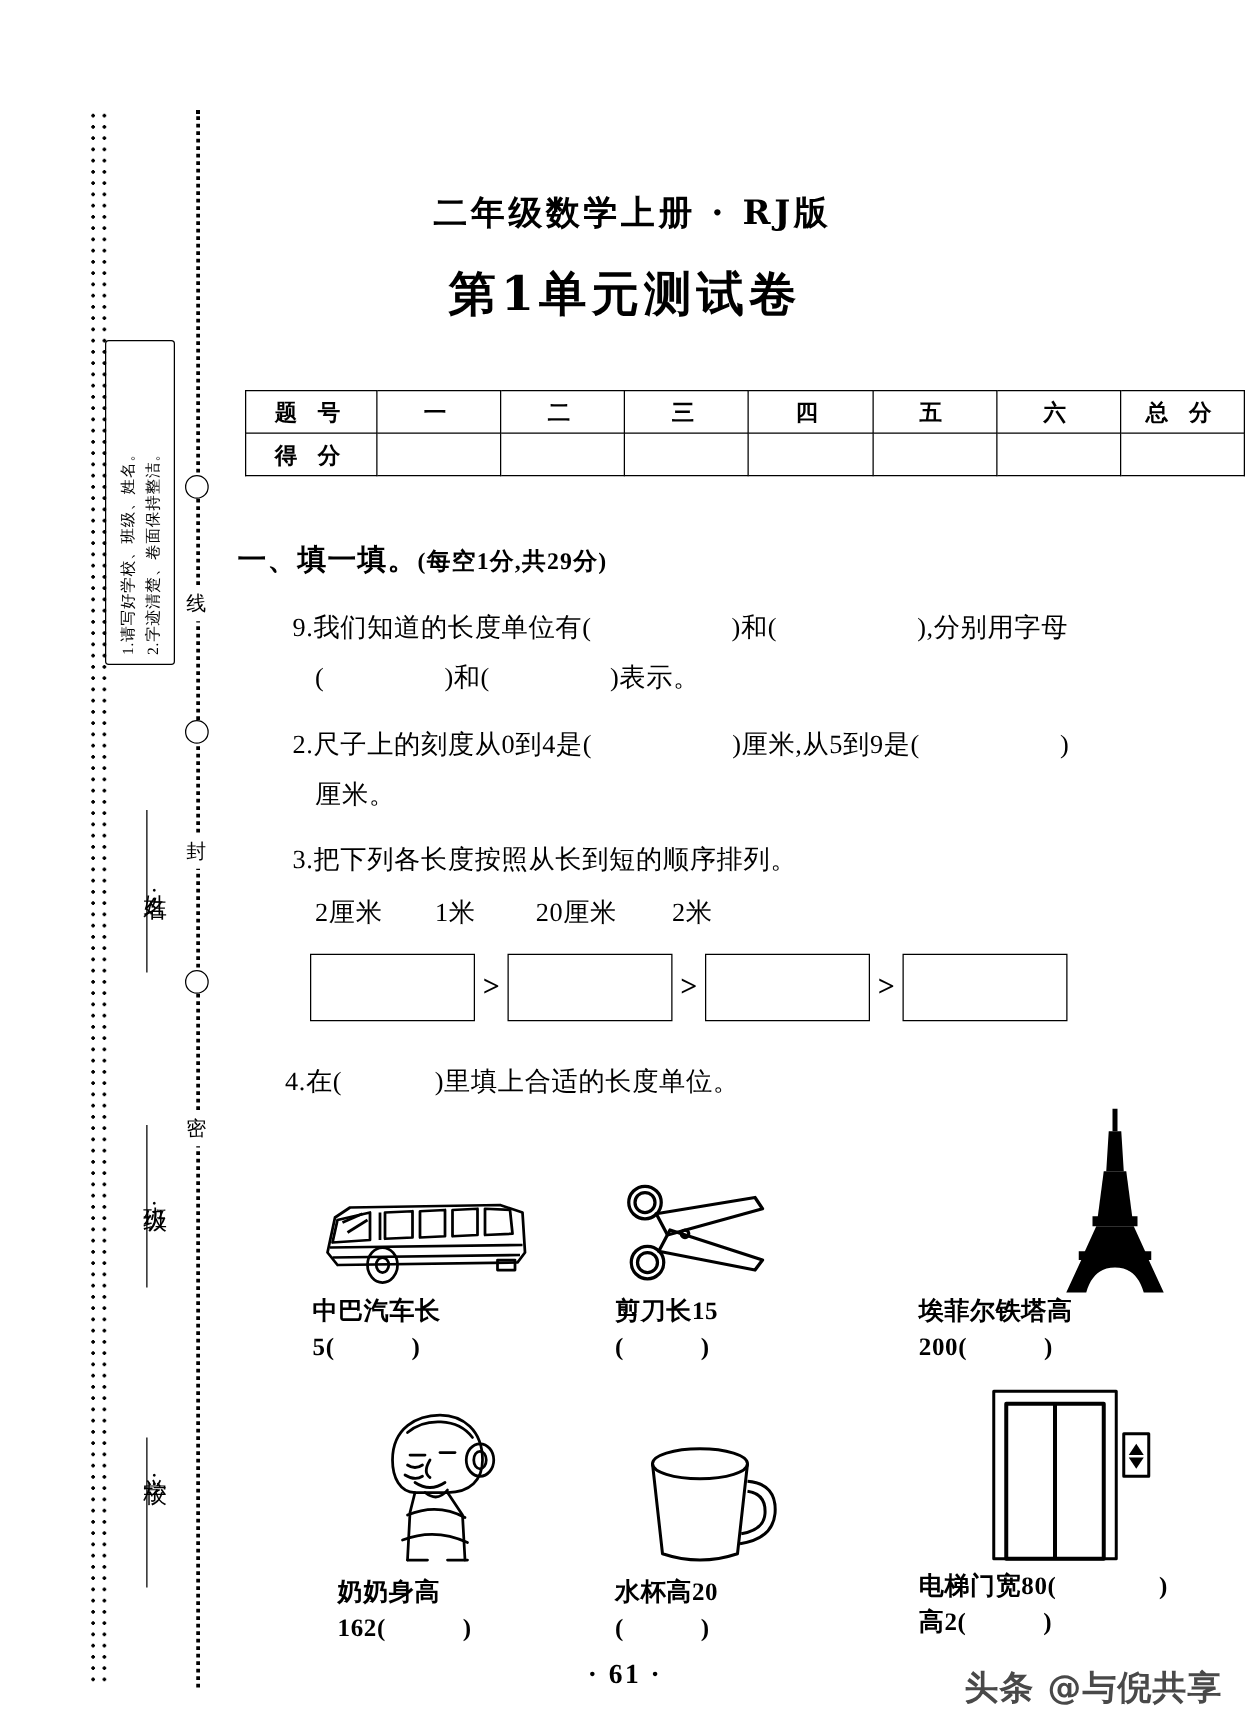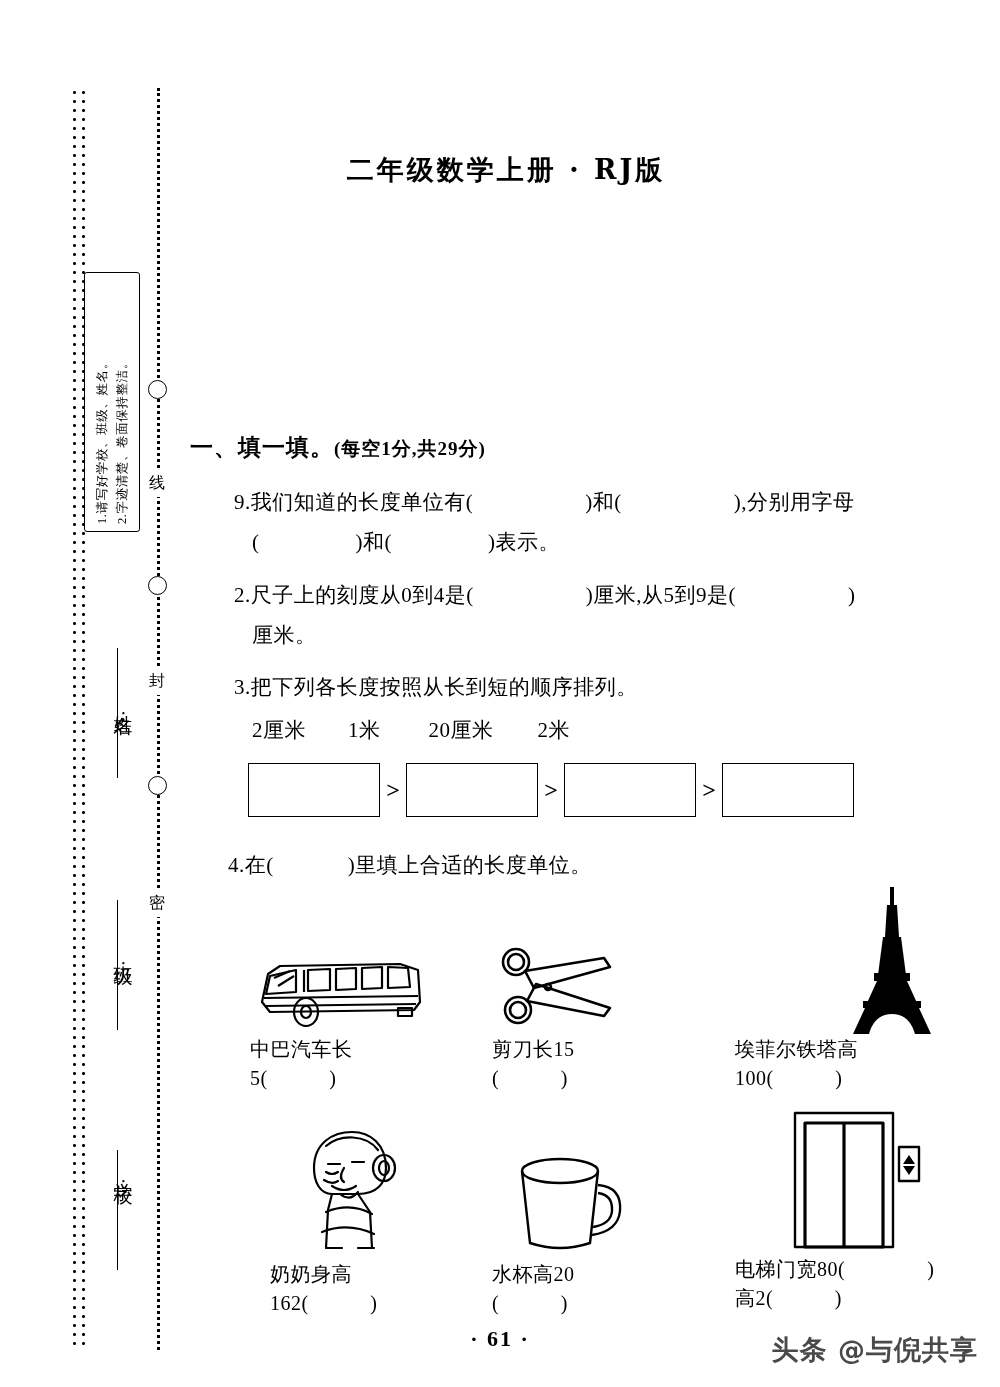--- a/index.html
+++ b/index.html
@@ -205,20 +205,21 @@
     width: 26px;
     text-align: center;
     font-size: 24px;
     font-weight: bold;
     font-family: "Liberation Serif", serif;
   }
 
   
   .pic-cell {
     position: absolute;
+    font-weight: bold;
   }
   .pic-art {
     position: relative;
     width: 100%;
     display: flex;
     align-items: flex-end;
     justify-content: flex-start;
   }
   .pic-label {
     font-size: 20px;
@@ -274,21 +275,46 @@
 
   <div class="sealline"></div>
   <div class="seal-circle" style="top:380px;"></div>
   <div class="seal-char" style="top:470px;">线</div>
   <div class="seal-circle" style="top:576px;"></div>
   <div class="seal-char" style="top:668px;">封</div>
   <div class="seal-circle" style="top:776px;"></div>
   <div class="seal-char" style="top:890px;">密</div>
 
   <div class="hdr-sub">二年级数学上册 · RJ版</div>
-
+  <div class="hdr-title">第1单元测试卷</div>
+
+  <table class="score-table">
+    <tbody>
+        <tr>
+      <td class="head-cell">题 号</td>
+      <td>一</td>
+      <td>二</td>
+      <td>三</td>
+      <td>四</td>
+      <td>五</td>
+      <td>六</td>
+      <td>总 分</td>
+    </tr>
+    <tr>
+      <td class="head-cell">得 分</td>
+      <td></td>
+      <td></td>
+      <td></td>
+      <td></td>
+      <td></td>
+      <td></td>
+      <td></td>
+    </tr>
+  </tbody>
+    </table>
 
   <div class="sec-title">
     <span>一、填一填。</span><span class="pts">(每空1分,共29分)</span>
   </div>
 
   <div class="q" style="left:234px; top:487px;">
     <span>9.我们知道的长度单位有(</span><span class="blank-lg"></span><span>)和(</span><span class="blank-lg"></span><span>),分别用字母</span>
   </div>
   <div class="q" style="left:252px; top:527px;">
     <span>(</span><span class="blank-md"></span><span>)和(</span><span class="blank-md"></span><span>)表示。</span>
@@ -370,21 +396,21 @@
           <path d="M54 20 h10 l2 32 h-14 Z"></path>
           <path d="M50 52 h18 l5 38 h-28 Z"></path>
           <rect x="41" y="88" width="36" height="8"></rect>
           <path d="M44 96 h30 l10 22 h-50 Z"></path>
           <rect x="30" y="116" width="58" height="7"></rect>
           <path d="M32 123 h54 l12 26 h-16 c-4 -14 -12 -20 -23 -20 c-11 0 -19 6 -23 20 h-16 Z"></path>
         </g>
       </svg>
     </div>
     <div class="pic-label">埃菲尔铁塔高</div>
-    <div class="pic-label">100(　　　)</div>
+    <div class="pic-label">200(　　　)</div>
   </div>
 
   <div class="pic-cell" style="left:250px; top:1125px; width:230px;margin-left:20px;">
     <div class="pic-art" style="height:135px; padding-left:22px;">
       <svg width="120" height="132" viewBox="0 0 120 132">
         <g fill="none" stroke="#000" stroke-width="2.2" stroke-linejoin="round" stroke-linecap="round">
           <path d="M22 40 C22 14 42 4 60 4 C78 4 94 16 94 40 C94 56 84 66 66 66 L40 66 C28 66 22 54 22 40 Z"></path>
           <path d="M34 18 C48 6 74 6 86 22"></path>
           <ellipse cx="92" cy="40" rx="11" ry="13"></ellipse>
           <ellipse cx="92" cy="40" rx="5" ry="7"></ellipse>

